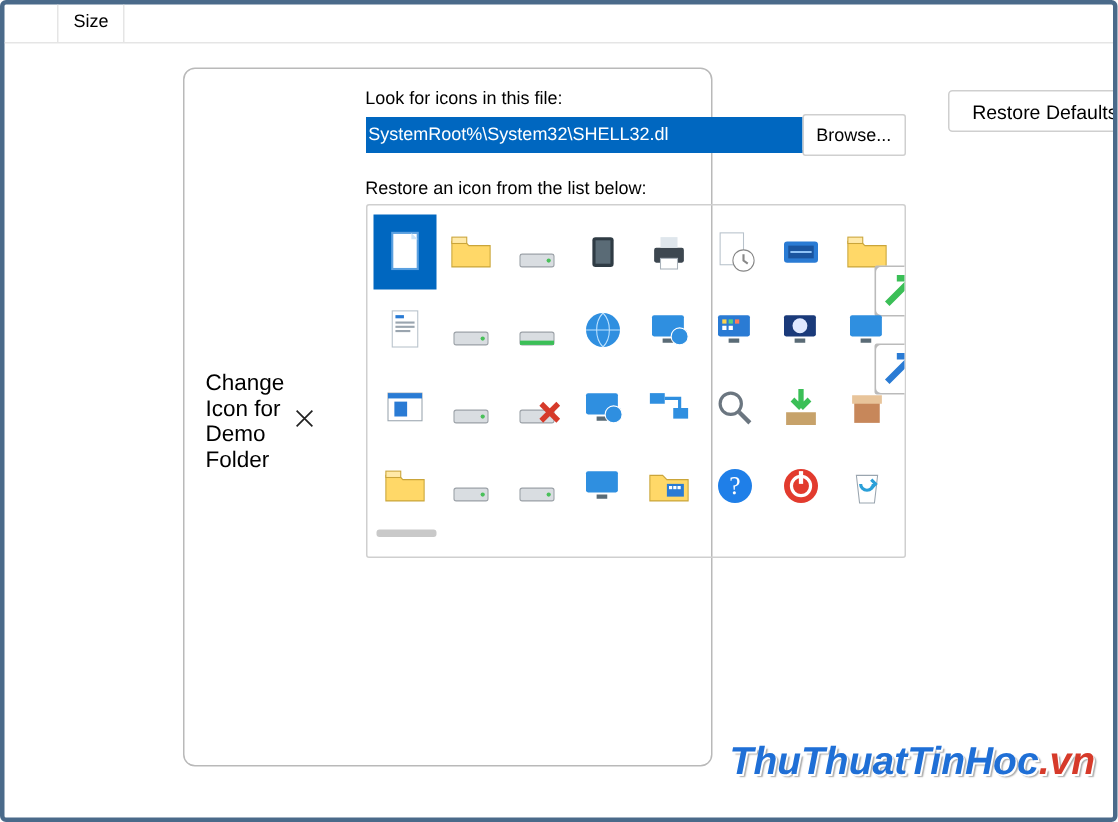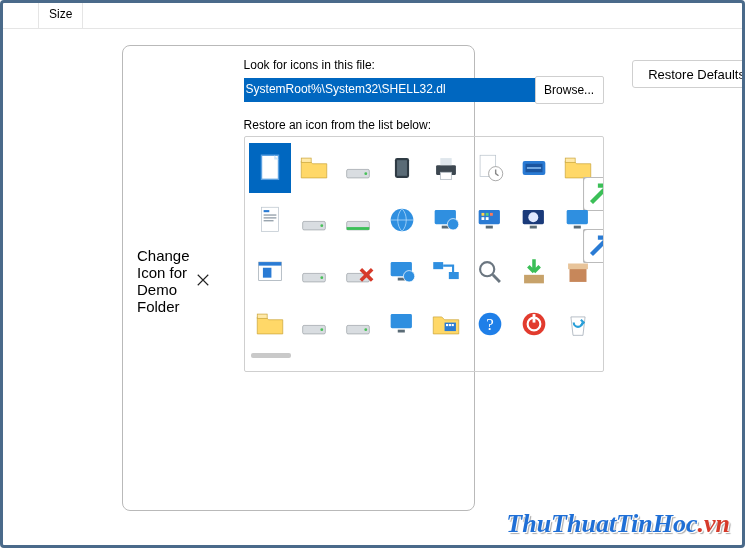--- a/index.html
+++ b/index.html
@@ -71,22 +71,22 @@
   }
   .footer button {
     height: 28px; min-width: 80px;
     background:#fff; border:1px solid #cfcfcf; border-radius:3px;
     font-family:inherit; font-size:13px; cursor:pointer;
   }
   .footer .restore { min-width: 130px; margin-right: 4px; }
   .footer .ok { border:1px solid #0067c0; box-shadow: inset 0 0 0 1px #0067c0; }
 
   .watermark {
-    position:absolute; right:12px; bottom:6px;
-    font-family: Liberation Serif, serif;
+    position:absolute; right:12px; bottom:22px;
+    font-family: Liberation Sans, sans-serif;
     font-style: italic; font-weight: bold;
     font-size: 26px;
     color: #1f6fd6;
     text-shadow: 1px 1px 0 #fff, 2px 2px 1px #aaa;
     white-space: nowrap;
   }
   .watermark .vn { color:#d63a2a; }
 </style>
 </head>
 <body>

